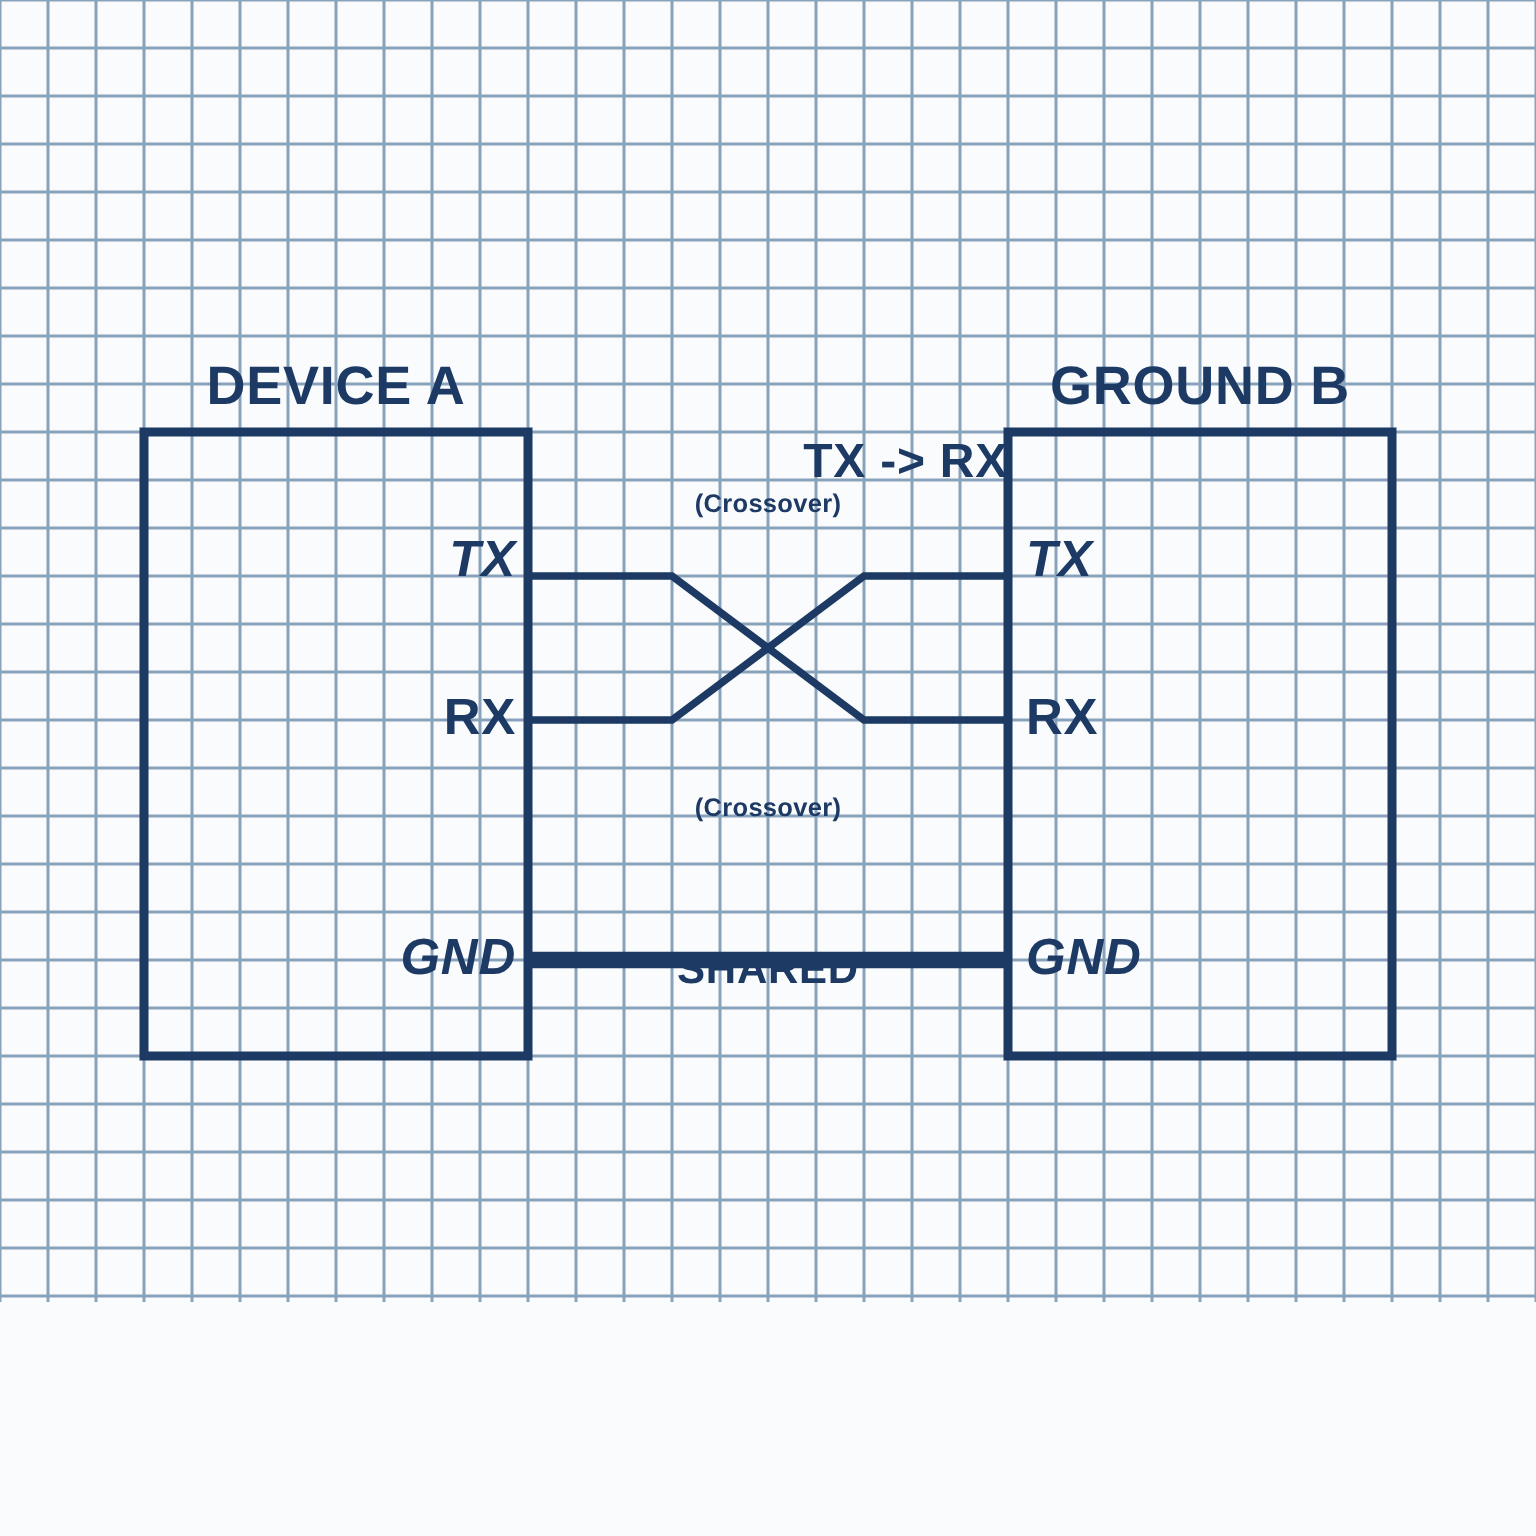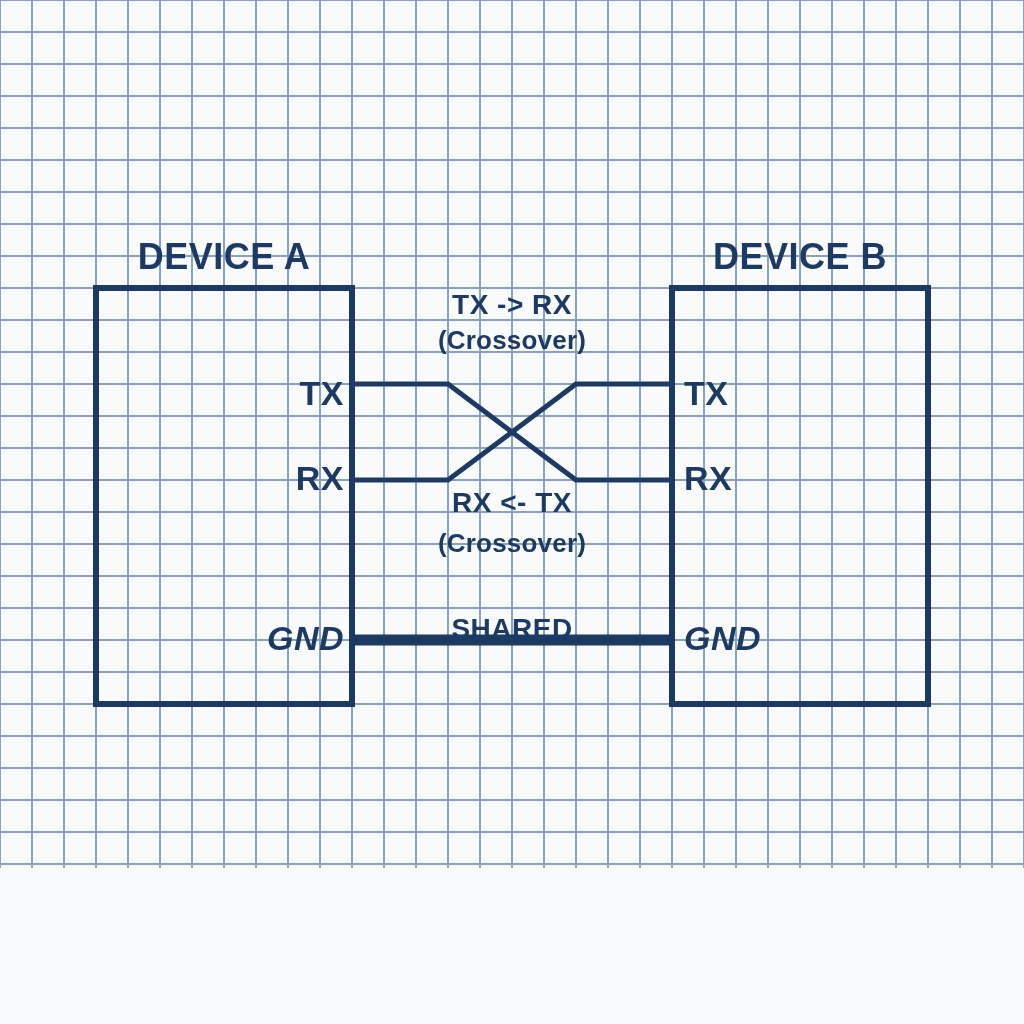--- a/index.html
+++ b/index.html
@@ -43,63 +43,62 @@
     width: 256px;
     text-align: center;
     font-size: 36px;
     top: 239px;
   }
   .title-a { left: 96px; }
   .title-b { left: 672px; }
   .pin { font-size: 34px; }
   .pin-a { right: 680px; text-align: right; }
   .pin-b { left: 684px; text-align: left; }
-  .pin-tx  { top: 376px; }
+  .pin-tx  { top: 356px; font-style: italic; }
   .pin-rx  { top: 461px; }
   .pin-gnd { top: 621px; font-style: italic; }
   .mid {
     left: 352px;
     width: 320px;
     text-align: center;
   }
-  .conn-label { font-size: 28px; }
-  .conn-sub   { font-size: 26px; letter-spacing: 0.2px; }
+  .conn-label { font-size: 32px; text-align: right; }
+  .conn-sub   { font-size: 17px; letter-spacing: 0.2px; }
   .tx-rx-label { top: 291px; }
   .tx-rx-sub   { top: 327px; }
   .rx-tx-label { top: 489px; }
   .rx-tx-sub   { top: 530px; }
-  .ground-label { top: 615px; font-size: 28px; line-height: 28px; }
+  .ground-label { top: 632px; font-size: 28px; line-height: 28px; }
 </style>
 </head>
 <body>
 
 <div class="sheet">
 
   <svg class="wires" viewBox="0 0 1024 1024" xmlns="http://www.w3.org/2000/svg">
     <rect class="stroke-ink" x="96" y="288" width="256" height="416" stroke-width="6"></rect>
     <rect class="stroke-ink" x="672" y="288" width="256" height="416" stroke-width="6"></rect>
     <path class="stroke-ink" d="M 352 384 H 448 L 576 480 H 672" stroke-width="5" stroke-linejoin="miter"></path>
     <path class="stroke-ink" d="M 352 480 H 448 L 576 384 H 672" stroke-width="5" stroke-linejoin="miter"></path>
     <path class="stroke-ink" d="M 352 640 H 672" stroke-width="11"></path>
   </svg>
 
   <div class="label device-title title-a">DEVICE A</div>
-  <div class="label device-title title-b">DEVICE B</div>
+  <div class="label device-title title-b">GROUND B</div>
 
   <div class="label pin pin-a pin-tx">TX</div>
   <div class="label pin pin-a pin-rx">RX</div>
   <div class="label pin pin-a pin-gnd">GND</div>
 
   <div class="label pin pin-b pin-tx">TX</div>
   <div class="label pin pin-b pin-rx">RX</div>
   <div class="label pin pin-b pin-gnd">GND</div>
 
   <div class="label mid conn-label tx-rx-label">TX -&gt; RX</div>
   <div class="label mid conn-sub tx-rx-sub">(Crossover)</div>
 
-  <div class="label mid conn-label rx-tx-label">RX &lt;- TX</div>
   <div class="label mid conn-sub rx-tx-sub">(Crossover)</div>
 
   <div class="label mid ground-label">
     <div>SHARED</div>
   </div>
 
 </div>
 
 </body></html>

